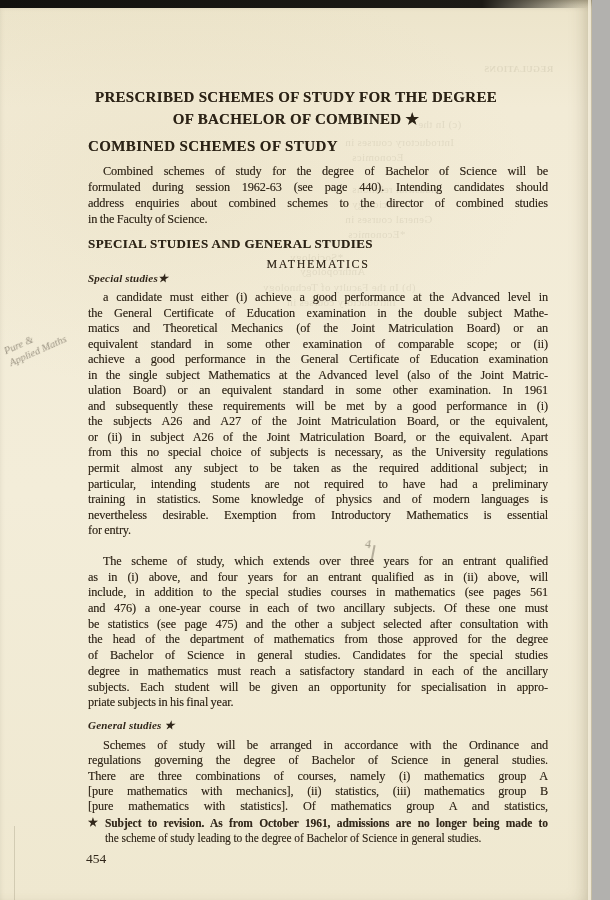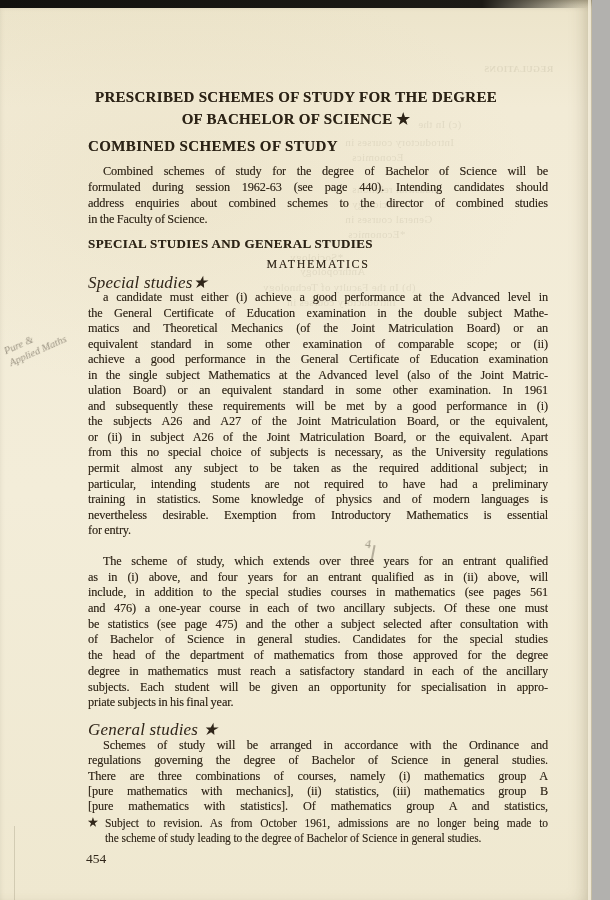--- a/index.html
+++ b/index.html
@@ -45,22 +45,22 @@
     letter-spacing:0.4px; color:#2c2316; text-shadow:0 0 0.5px rgba(44,35,22,0.5);
   }
   .h2.combined { top:138px; }
   .h2.specgen  { top:236px; font-size:13px; }
   .h3-center {
     position:absolute; left:88px; top:257px; width:460px; text-align:center;
     font-size:12px; letter-spacing:1.6px; color:#32281b;
     text-shadow:0 0 0.4px rgba(50,40,27,0.5);
   }
   .h4-italic {
-    position:absolute; left:88px; font-style:italic; font-weight:400;
-    font-size:17px; letter-spacing:0.2px; color:#30261a;
+    position:absolute; left:88px; font-style:italic; font-weight:700;
+    font-size:11px; letter-spacing:0.2px; color:#30261a;
   }
   .h4-italic.special { top:272px; }
   .h4-italic.general { top:719px; }
 
   .para {
     position:absolute; left:88px; width:460px;
     font-size:12.3px; letter-spacing:-0.15px; word-spacing:-0.5px;
     color:#32281b; text-shadow:0 0 0.4px rgba(50,40,27,0.45);
   }
   .para .line { height:var(--lh); line-height:var(--lh); overflow:hidden; }
@@ -72,21 +72,21 @@
   .para.p-general { top:738px; --lh:15.3px; }
 
   .footnote {
     position:absolute; left:88px; top:816px; width:460px;
     font-size:11.5px; letter-spacing:-0.1px; color:#32281b;
     text-shadow:0 0 0.4px rgba(50,40,27,0.4);
   }
   .footnote .marker { position:absolute; left:0; top:0; font-weight:700; font-size:11px; }
   .footnote .fn-lines { margin-left:17px; width:443px; }
   .footnote .line { height:14.6px; line-height:14.6px; overflow:hidden; }
-  .footnote .line.j { text-align:justify; text-align-last:justify; }
+  .footnote .line.j { text-align:justify; text-align-last:justify;font-weight:bold; }
 
   .page-number { position:absolute; left:86px; top:851px; font-size:13.5px; color:#32281b; }
 
   .pencil-note {
     position:absolute; left:4px; top:330px; width:70px; z-index:3;
     transform:rotate(-24deg);
     font-style:italic; font-size:10.5px; line-height:13px;
     color:rgba(104,96,80,0.62); filter:blur(0.35px); white-space:nowrap;
   }
   .pencil-mark {
@@ -120,21 +120,21 @@
         <span class="ghost-line" style="left: 290px; top: 251px; font-size: 11px;">*Sociology</span>
         <span class="ghost-line" style="left: 300px; top: 265px; font-size: 11px;">Anthropology</span>
         <span class="ghost-line" style="left: 263px; top: 281px; font-size: 11px;">(b) In the Faculty of Technology</span>
         <span class="ghost-line" style="left: 287px; top: 296px; font-size: 11px;">Introductory courses in</span>
       </div>
 
     <div class="content-layer">
 
       <div class="doc-title">
         <div>PRESCRIBED SCHEMES OF STUDY FOR THE DEGREE</div>
-        <div>OF BACHELOR OF SCIENCE ★</div>
+        <div>OF BACHELOR OF COMBINED ★</div>
       </div>
 
       <div class="h2 combined">COMBINED SCHEMES OF STUDY</div>
 
       <div class="para p-combined indent">
           <div class="line j">Combined schemes of study for the degree of Bachelor of Science will be</div>
           <div class="line j">formulated during session 1962-63 (see page 440). Intending candidates should</div>
           <div class="line j">address enquiries about combined schemes to the director of combined studies</div>
           <div class="line">in the Faculty of Science.</div>
         </div>
@@ -163,22 +163,22 @@
           <div class="line j">nevertheless desirable. Exemption from Introductory Mathematics is essential</div>
           <div class="line">for entry.</div>
         </div>
 
       <div class="para p-scheme indent">
           <div class="line j">The scheme of study, which extends over three years for an entrant qualified</div>
           <div class="line j">as in (i) above, and four years for an entrant qualified as in (ii) above, will</div>
           <div class="line j">include, in addition to the special studies courses in mathematics (see pages 561</div>
           <div class="line j">and 476) a one-year course in each of two ancillary subjects. Of these one must</div>
           <div class="line j">be statistics (see page 475) and the other a subject selected after consultation with</div>
+          <div class="line j">the head of the department of mathematics from those approved for the degree</div>
           <div class="line j">of Bachelor of Science in general studies.  Candidates for the special studies</div>
-          <div class="line j">the head of the department of mathematics from those approved for the degree</div>
           <div class="line j">degree in mathematics must reach a satisfactory standard in each of the ancillary</div>
           <div class="line j">subjects.  Each student will be given an opportunity for specialisation in appro-</div>
           <div class="line">priate subjects in his final year.</div>
         </div>
 
       <div class="h4-italic general">General studies ★</div>
 
       <div class="para p-general indent">
           <div class="line j">Schemes of study will be arranged in accordance with the Ordinance and</div>
           <div class="line j">regulations governing the degree of Bachelor of Science in general studies.</div>

